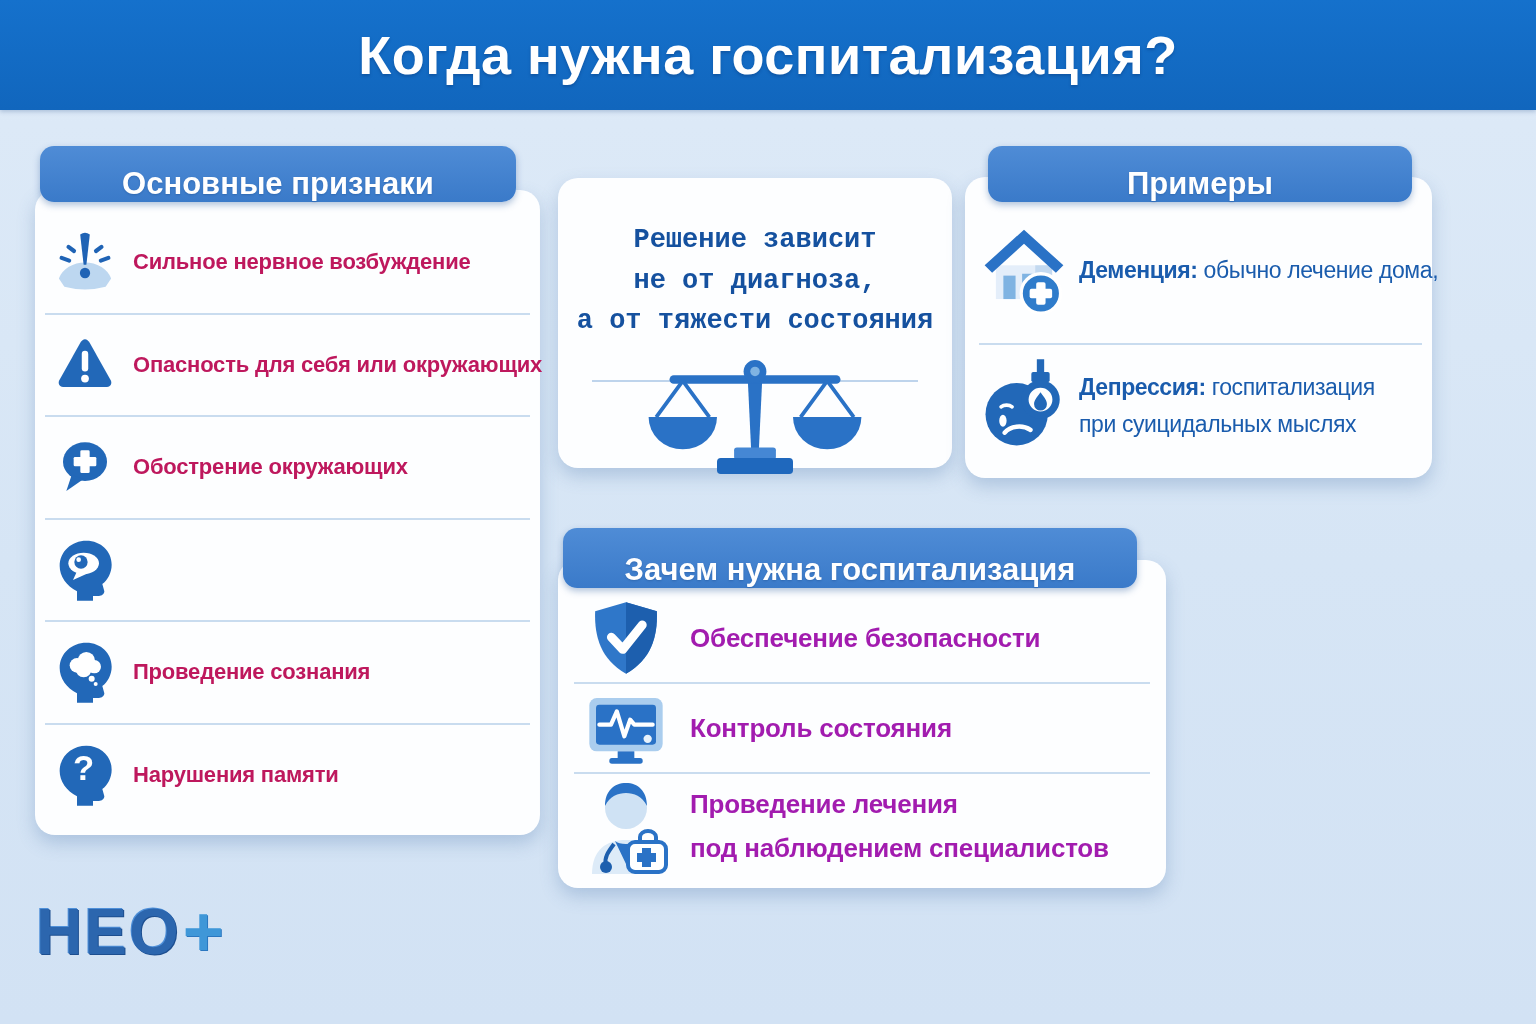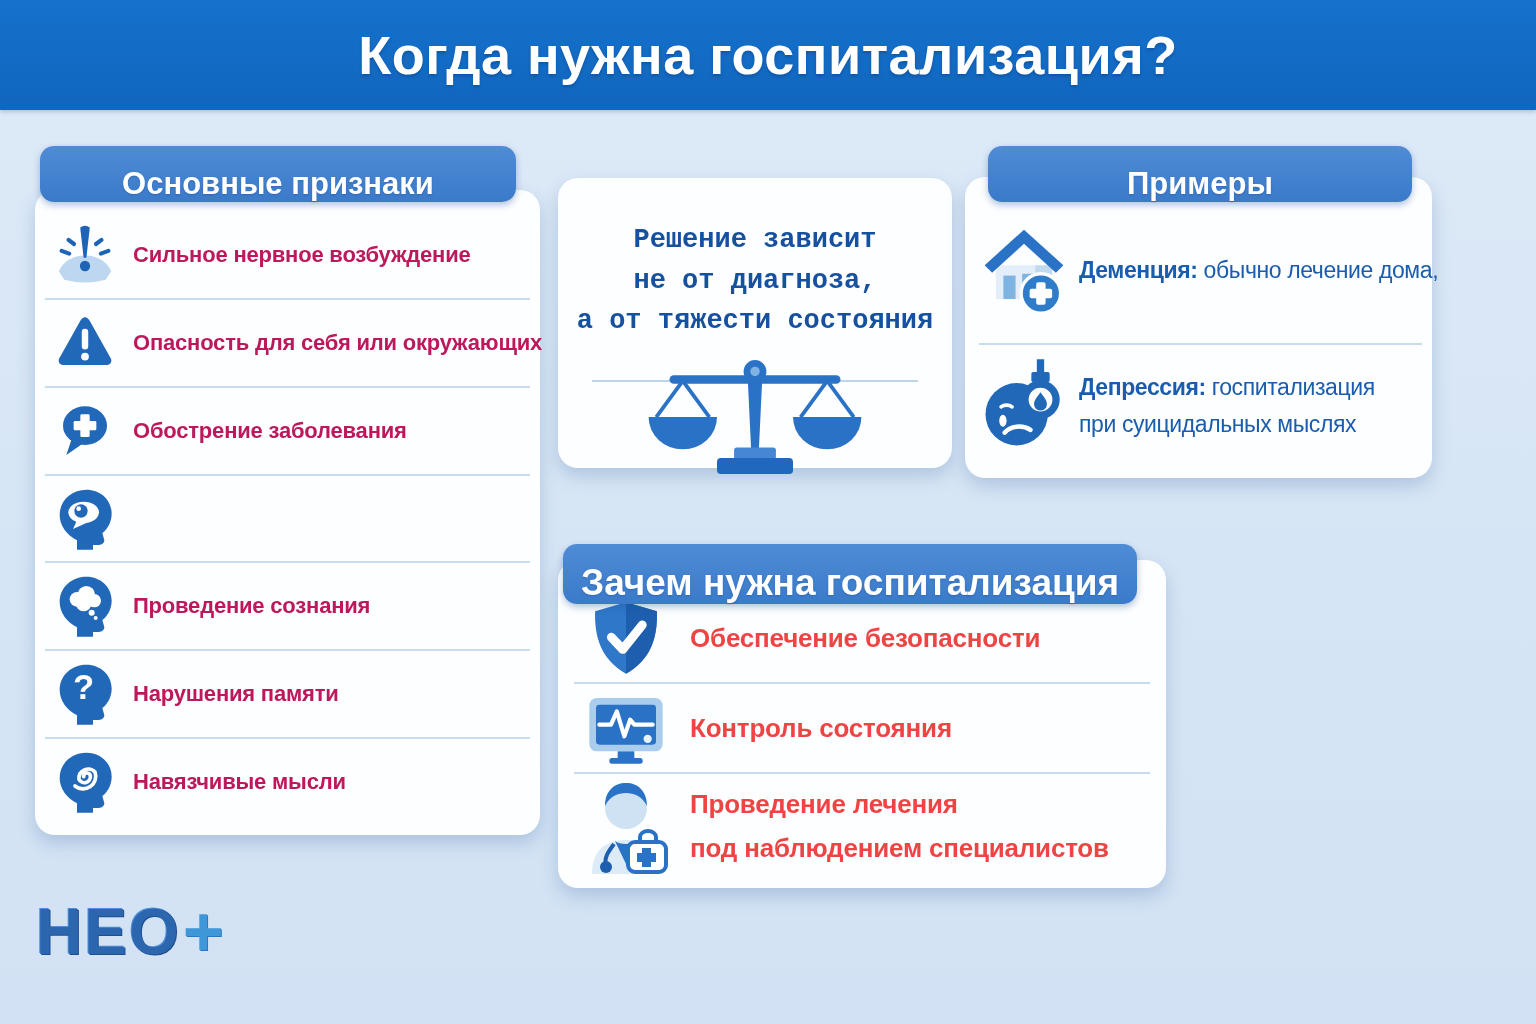--- a/index.html
+++ b/index.html
@@ -49,27 +49,27 @@
   .examples-rows{position:absolute;left:14px;right:10px;top:20px;bottom:12px;display:flex;flex-direction:column;}
   .example-row{display:flex;align-items:center;gap:10px;}
   .example-row.first{height:146px;border-bottom:2px solid #c9dcef;}
   .example-row.second{flex:1;}
   .example-icon{width:90px;min-width:90px;height:96px;display:flex;align-items:center;justify-content:center;}
   .example-text{font-size:23px;line-height:1.6;color:#1a5cad;letter-spacing:-.4px;white-space:nowrap;}
   .example-text b{font-weight:700;}
   .example-text .rest{font-weight:400;}
   
   .purpose-card{left:558px;top:560px;width:608px;height:328px;}
-  .purpose-pill{left:563px;top:528px;width:574px;height:60px;font-size:37px;margin-top:16px;}
+  .purpose-pill{left:563px;top:528px;width:574px;height:60px;font-size:31px;}
   .purpose-rows{position:absolute;left:16px;right:16px;top:34px;bottom:10px;display:flex;flex-direction:column;}
   .purpose-row{display:flex;align-items:center;gap:16px;padding:0 4px;border-bottom:2px solid #c9dcef;}
   .purpose-row.r1,.purpose-row.r2{height:88px;}
   .purpose-row.r3{flex:1;border-bottom:none;}
   .purpose-icon{width:96px;min-width:96px;display:flex;align-items:center;justify-content:center;}
-  .purpose-label{font-size:26px;font-weight:700;color:#ef4444;letter-spacing:-.2px;line-height:1.7;white-space:nowrap;}
+  .purpose-label{font-size:26px;font-weight:700;color:#a21caf;letter-spacing:-.2px;line-height:1.7;white-space:nowrap;}
   
   .logo{position:absolute;left:36px;top:892px;display:flex;align-items:center;}
   .logo-text{font-size:64px;font-weight:700;letter-spacing:2px;color:#2c66ae;
     text-shadow:1px 1px 0 #1d4e8f, -1px -1px 0 #4f90d9;}
   .logo-plus{font-size:70px;font-weight:700;color:#3f97d8;margin-left:2px;
     text-shadow:1px 1px 0 #2a77c0;}
 </style>
 </head>
 <body>
 
@@ -113,21 +113,21 @@
 
     <div class="sign-row">
       <span class="sign-icon">
         <svg width="64" height="64" viewBox="0 0 96 96">
           <ellipse cx="48" cy="40" rx="33" ry="29" fill="#2268b8"></ellipse>
           <path d="M28 60 L20 84 L46 66 Z" fill="#2268b8"></path>
           <rect x="41" y="23" width="14" height="34" rx="2" fill="#fff"></rect>
           <rect x="31" y="33" width="34" height="14" rx="2" fill="#fff"></rect>
         </svg>
       </span>
-      <span class="sign-label">Обострение заболевания</span>
+      <span class="sign-label">Обострение окружающих</span>
     </div>
 
     <div class="sign-row">
       <span class="sign-icon">
         <svg width="64" height="64" viewBox="0 0 96 96">
           <path d="M36 94 L36 80 C20 72 10 57 10 42 C10 20 28 4 50 4 C72 4 88 20 88 40 C88 52 82 63 74 69 L77 80 C77 84 73 87 69 87 L60 87 L60 94 Z" fill="#2268b8"></path>
           <ellipse cx="46" cy="38" rx="23" ry="16" fill="#fff"></ellipse>
           <path d="M36 50 L30 63 L50 54 Z" fill="#fff"></path>
           <circle cx="42" cy="36" r="10" fill="#2268b8"></circle>
           <circle cx="38.5" cy="32.5" r="3.5" fill="#fff"></circle>
@@ -155,29 +155,20 @@
     <div class="sign-row">
       <span class="sign-icon">
         <svg width="64" height="64" viewBox="0 0 96 96">
           <path d="M36 94 L36 80 C20 72 10 57 10 42 C10 20 28 4 50 4 C72 4 88 20 88 40 C88 52 82 63 74 69 L77 80 C77 84 73 87 69 87 L60 87 L60 94 Z" fill="#2268b8"></path>
           <text x="46" y="56" font-size="52" font-weight="bold" fill="#fff" text-anchor="middle" font-family="Liberation Sans, DejaVu Sans, sans-serif">?</text>
         </svg>
       </span>
       <span class="sign-label">Нарушения памяти</span>
     </div>
 
-    <div class="sign-row">
-      <span class="sign-icon">
-        <svg width="64" height="64" viewBox="0 0 96 96">
-          <path d="M36 94 L36 80 C20 72 10 57 10 42 C10 20 28 4 50 4 C72 4 88 20 88 40 C88 52 82 63 74 69 L77 80 C77 84 73 87 69 87 L60 87 L60 94 Z" fill="#2268b8"></path>
-          <path d="M46 40 a5 5 0 0 1 10 -1 a9 9 0 0 1 -17 5 a14 14 0 0 1 24 -11 a19 19 0 0 1 -30 21" fill="none" stroke="#fff" stroke-width="5.5" stroke-linecap="round"></path>
-        </svg>
-      </span>
-      <span class="sign-label">Навязчивые мысли</span>
-    </div>
 
 
   </div>
 </div>
 
 <div class="card decision-card">
   <div class="decision-text">
     <div>Решение зависит</div>
     <div>не от диагноза,</div>
     <div>а от тяжести состояния</div>

